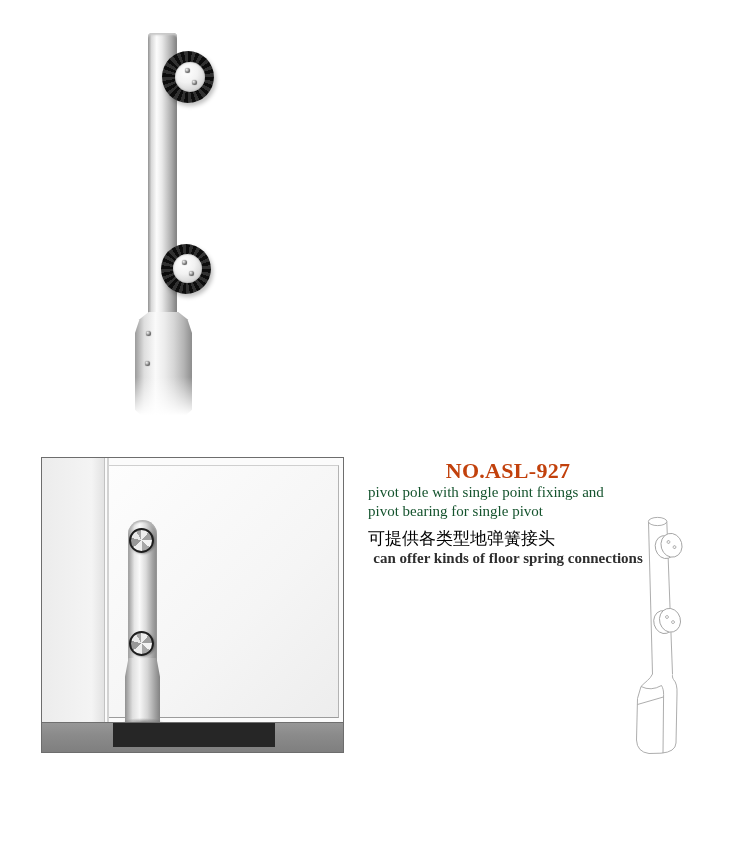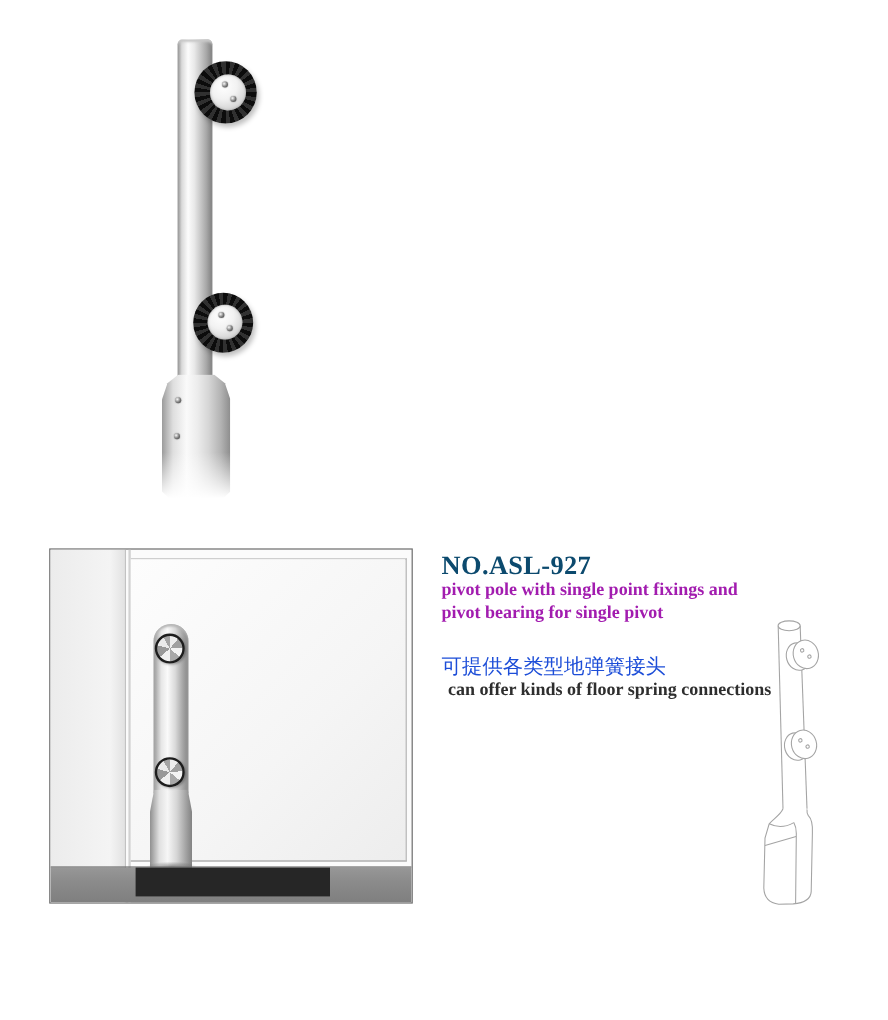--- a/index.html
+++ b/index.html
@@ -61,24 +61,24 @@
     box-shadow:1px 1px 2px rgba(0,0,0,.3);
   }
   .floor-band{position:absolute;left:0;bottom:0;width:100%;height:29px;
     background:linear-gradient(180deg,#979797 0%,#8b8b8b 40%,#7f7f7f 100%);
     border-top:1px solid #6f6f6f;}
   .floor-cover{position:absolute;left:71px;bottom:5px;width:162px;height:24px;background:#262626;}
   .pole-foot-shadow{position:absolute;left:80px;top:260px;width:42px;height:8px;
     background:radial-gradient(ellipse at center,rgba(40,40,40,.45) 0%,rgba(40,40,40,0) 70%);}
   
   .text-block{position:absolute;left:368px;top:459px;width:280px;color:#242424;}
-  .model-no{font-size:22px;font-weight:bold;color:#0c4a6e;letter-spacing:.3px;line-height:24px;}
+  .model-no{font-size:22px;font-weight:bold;color:#c2410c;letter-spacing:.3px;line-height:24px;text-align:center;}
   .name-cn{font-size:16px;line-height:20px;margin-top:5px;color:#2a2a2a;}
-  .desc-en{font-size:15px;font-weight:bold;line-height:19px;color:#a21caf;}
-  .note-cn{font-size:17px;line-height:21px;margin-top:24px;color:#1d4ed8;}
+  .desc-en{font-size:15px;font-weight:normal;line-height:19px;color:#14532d;}
+  .note-cn{font-size:17px;line-height:21px;margin-top:7px;color:#000000;}
   .note-en{font-size:15px;font-weight:bold;line-height:19px;color:#2e2e2e;text-align:center;}
   
   .drawing{position:absolute;left:630px;top:508px;width:80px;height:250px;}
   .drawing svg{display:block;}
   .ln{fill:none;stroke:#a4a4a4;stroke-width:.9;}
   .lnw{fill:#ffffff;stroke:#a4a4a4;stroke-width:.9;}
 </style>
 </head>
 <body>
 

